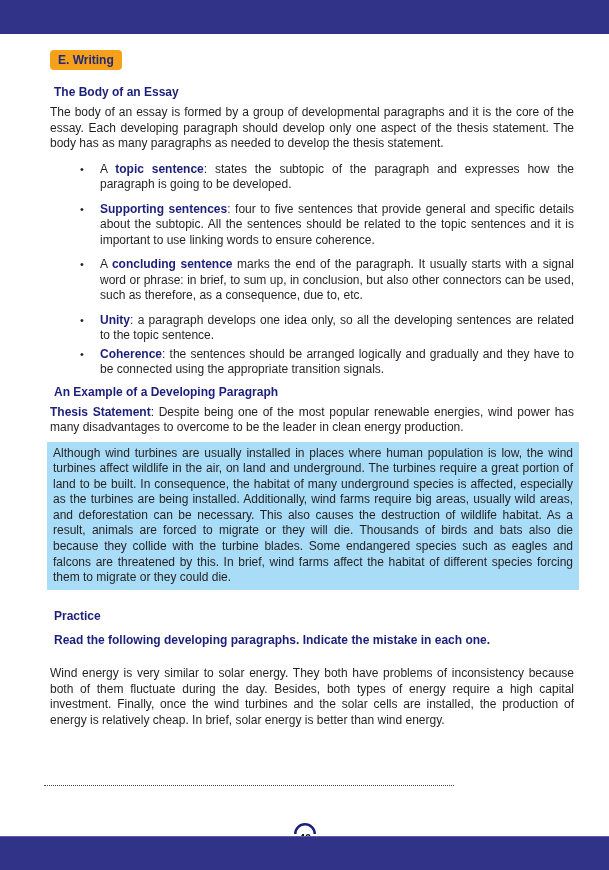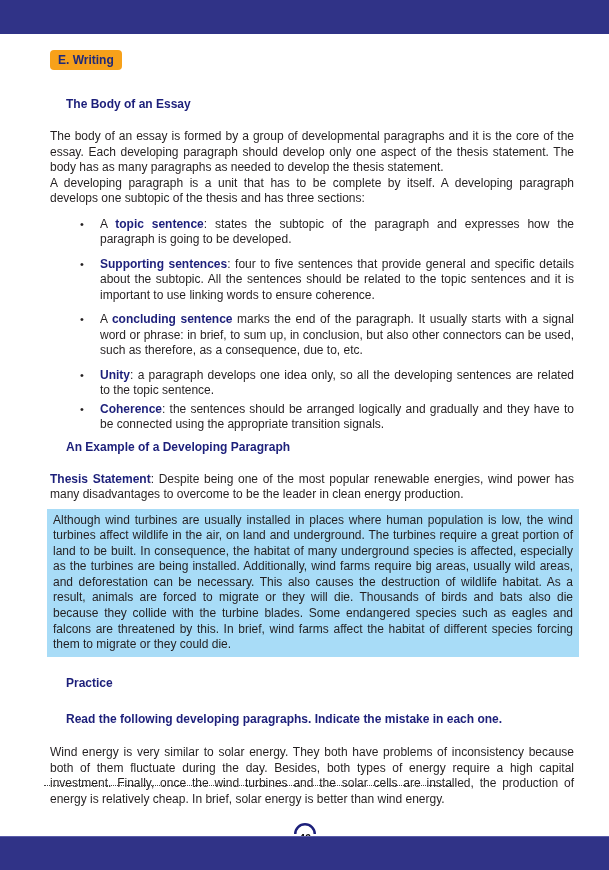--- a/index.html
+++ b/index.html
@@ -22,21 +22,21 @@
     position:absolute; left:50px; top:50px; height:20px;
     padding:0 8px; line-height:20px;
     background:#f7a11a; border-radius:4px;
     color:#1f2a7a; font-weight:bold; font-size:12px;
   }
   .content {
     position:absolute; left:50px; top:80px; width:524px;
     font-size:12px; line-height:15.5px;
   }
   h3 {
-    margin:16px; color:#1c1f7a; font-size:12px; font-weight:bold; line-height:17px;
+    margin:4px; color:#1c1f7a; font-size:12px; font-weight:bold; line-height:17px;
   }
   p { margin:0; text-align:justify; }
   .strong { color:#1c1f7a; font-weight:bold; }
   ul {
     margin:0; padding:0; list-style:none;
   }
   ul.sections { margin-top:10px; padding-left:30px; }
   ul.sections li { margin-bottom:9px; }
   ul.chars { padding-left:30px; margin-top:1px; }
   ul.chars li { margin-bottom:3px; }
@@ -71,21 +71,20 @@
 
 <div class="top-band"></div>
 
 <div class="badge">E. Writing</div>
 
 <div class="content">
 
   <h3>The Body of an Essay</h3>
   <p>The body of an essay is formed by a group of developmental paragraphs and it is the core of the essay. Each developing paragraph should develop only one aspect of the thesis statement. The body has as many paragraphs as needed to develop the thesis statement.</p>
 
-  <p>A developing paragraph is a unit that has to be complete by itself. A developing paragraph develops one subtopic of the thesis and has three sections:</p>
 
   <ul class="sections">
     <li>
       <span class="bullet">•</span><span>A </span><span class="strong">topic sentence</span><span>: states the subtopic of the paragraph and expresses how the paragraph is going to be developed.</span>
     </li>
     <li>
       <span class="bullet">•</span><span class="strong">Supporting sentences</span><span>: four to five sentences that provide general and specific details about the subtopic. All the sentences should be related to the topic sentences and it is important to use linking words to ensure coherence.</span>
     </li>
     <li>
       <span class="bullet">•</span><span>A </span><span class="strong">concluding sentence</span><span> marks the end of the paragraph. It usually starts with a signal word or phrase: in brief, to sum up, in conclusion, but also other connectors can be used, such as therefore, as a consequence, due to, etc.</span>

